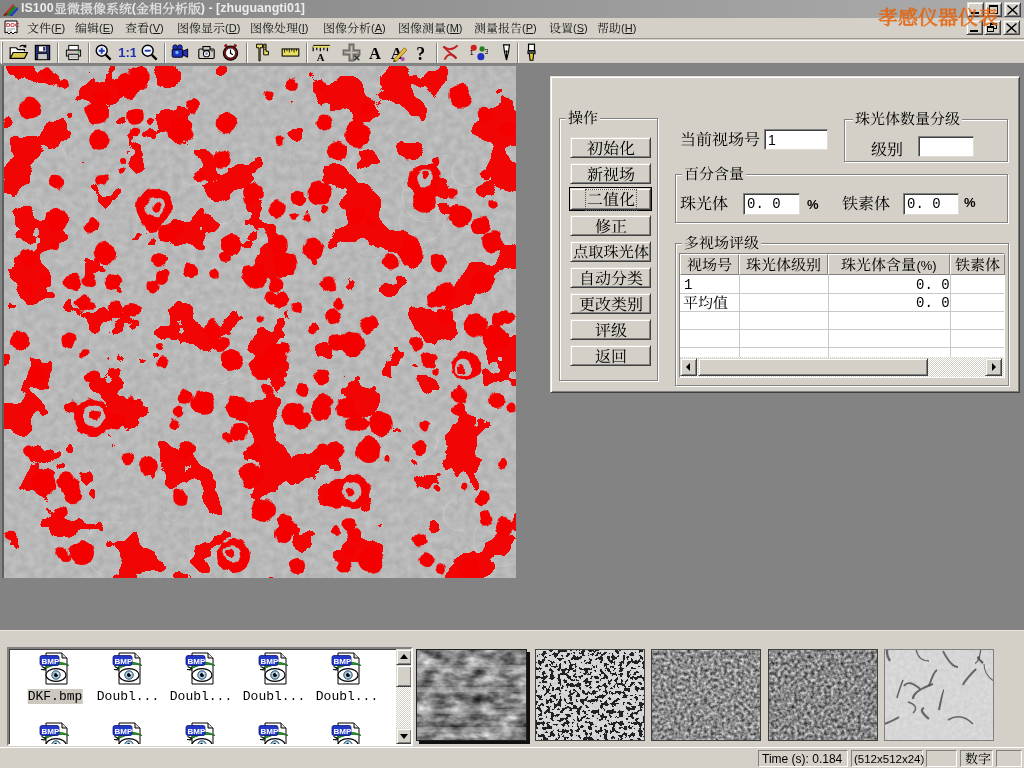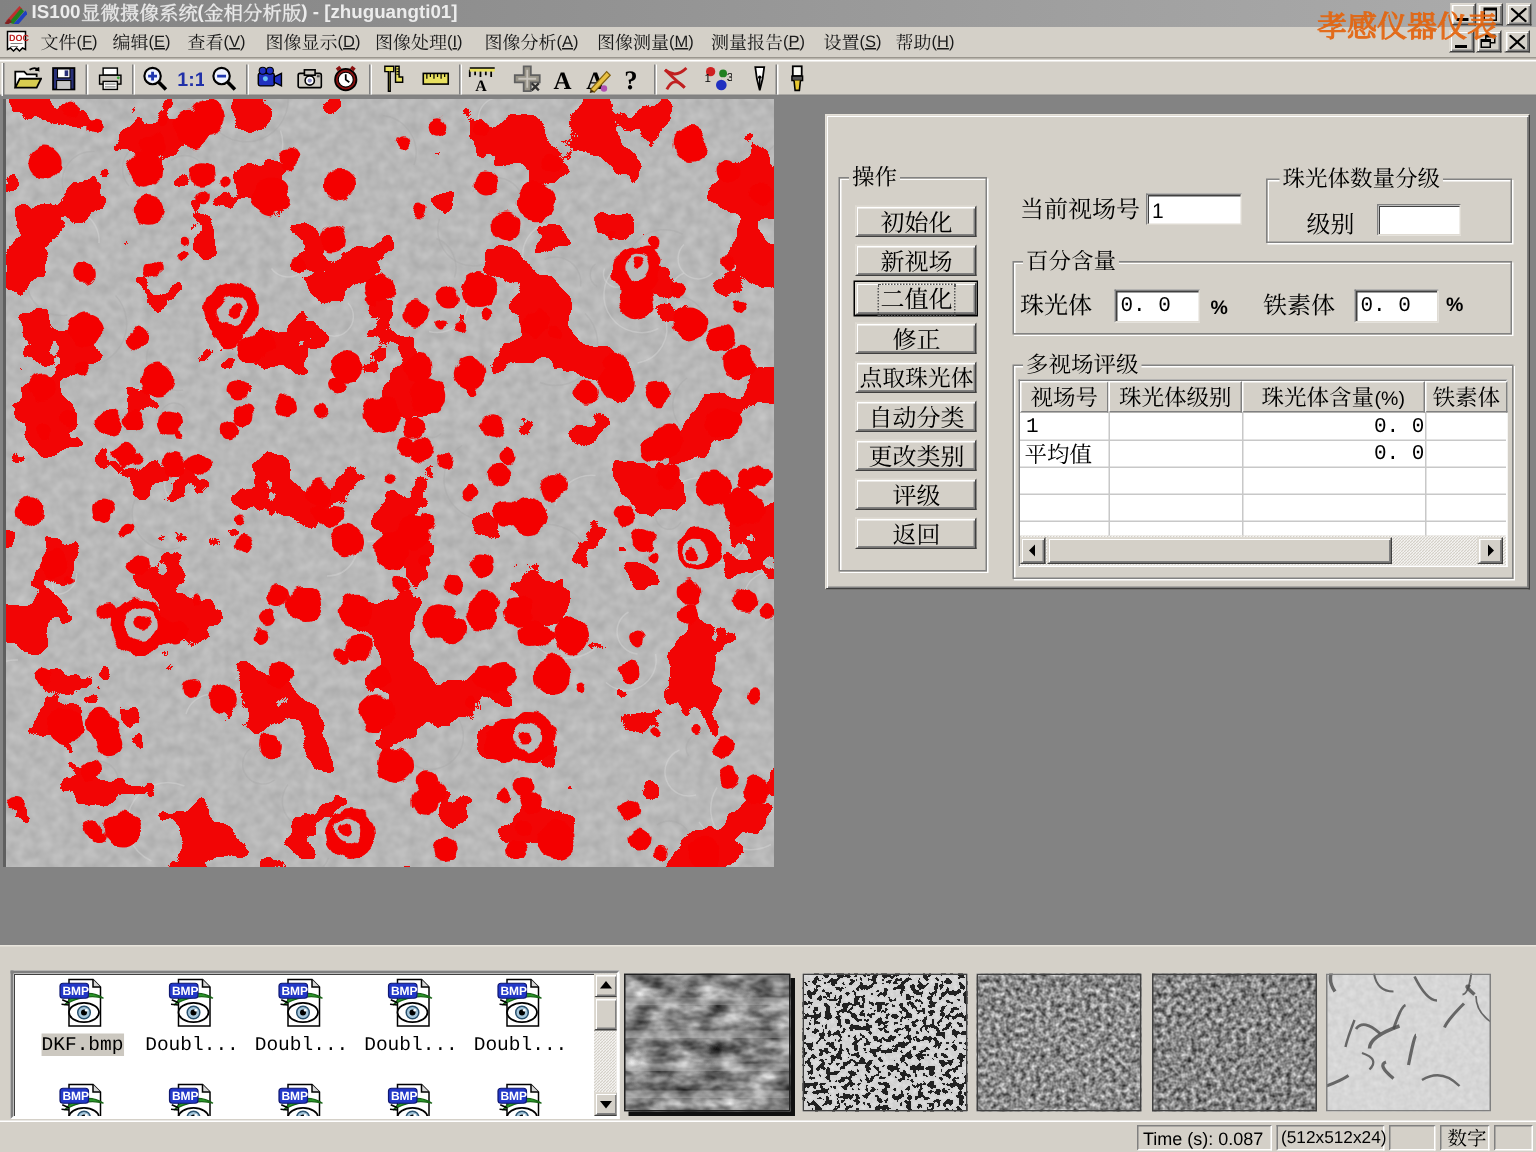--- a/index.html
+++ b/index.html
@@ -917,21 +917,21 @@
     <path d="M96 9 Q91 7 99 14" stroke="#4a4a4a" stroke-width="2.4" fill="none" opacity="0.8"></path>
     <path d="M100 15 Q100 26 111 33" stroke="#4a4a4a" stroke-width="1.1" fill="none" opacity="0.8"></path>
     <path d="M40 59 Q34 61 45 70" stroke="#4a4a4a" stroke-width="2.2" fill="none" opacity="0.8"></path>
     <path d="M60 41 Q59 41 55 61" stroke="#4a4a4a" stroke-width="2.1" fill="none" opacity="0.8"></path>
     <path d="M36 40 Q25 30 20 37" stroke="#4a4a4a" stroke-width="1.9" fill="none" opacity="0.8"></path>
     <path d="M15 68 Q8 73 -12 79" stroke="#4a4a4a" stroke-width="2.0" fill="none" opacity="0.8"></path>
     <path d="M29 64 Q36 57 24 53" stroke="#4a4a4a" stroke-width="1.5" fill="none" opacity="0.8"></path>
     <rect x="0.5" y="0.5" width="109" height="91" fill="none" stroke="#808080"></rect>
   </svg>
 <div class="abs" style="left:0;top:747px;width:1024px;height:21px;background:#d4d0c8;border-top:1px solid #fff">
-    <div class="cell" style="left:758px;top:2px;width:90px;padding:1px 3px;font-size:12px">Time (s): 0.087</div>
+    <div class="cell" style="left:758px;top:2px;width:90px;padding:1px 3px;font-size:12px">Time (s): 0.184</div>
     <div class="cell" style="left:851px;top:2px;width:72px;padding:2px 2px;font-size:11.5px">(512x512x24)</div>
     <div class="cell" style="left:926px;top:2px;width:31px"></div>
     <div class="cell" style="left:960px;top:2px;width:33px;padding:1px 4px">
       <svg width="26.0" height="13" viewBox="0 0 256 128" style="display:block" fill="#000">
         <use href="#u6570" x="0"></use>
         <use href="#u5b57" x="128"></use>
       </svg>
     </div>
     <div class="cell" style="left:996px;top:2px;width:26px"></div>
   </div>

